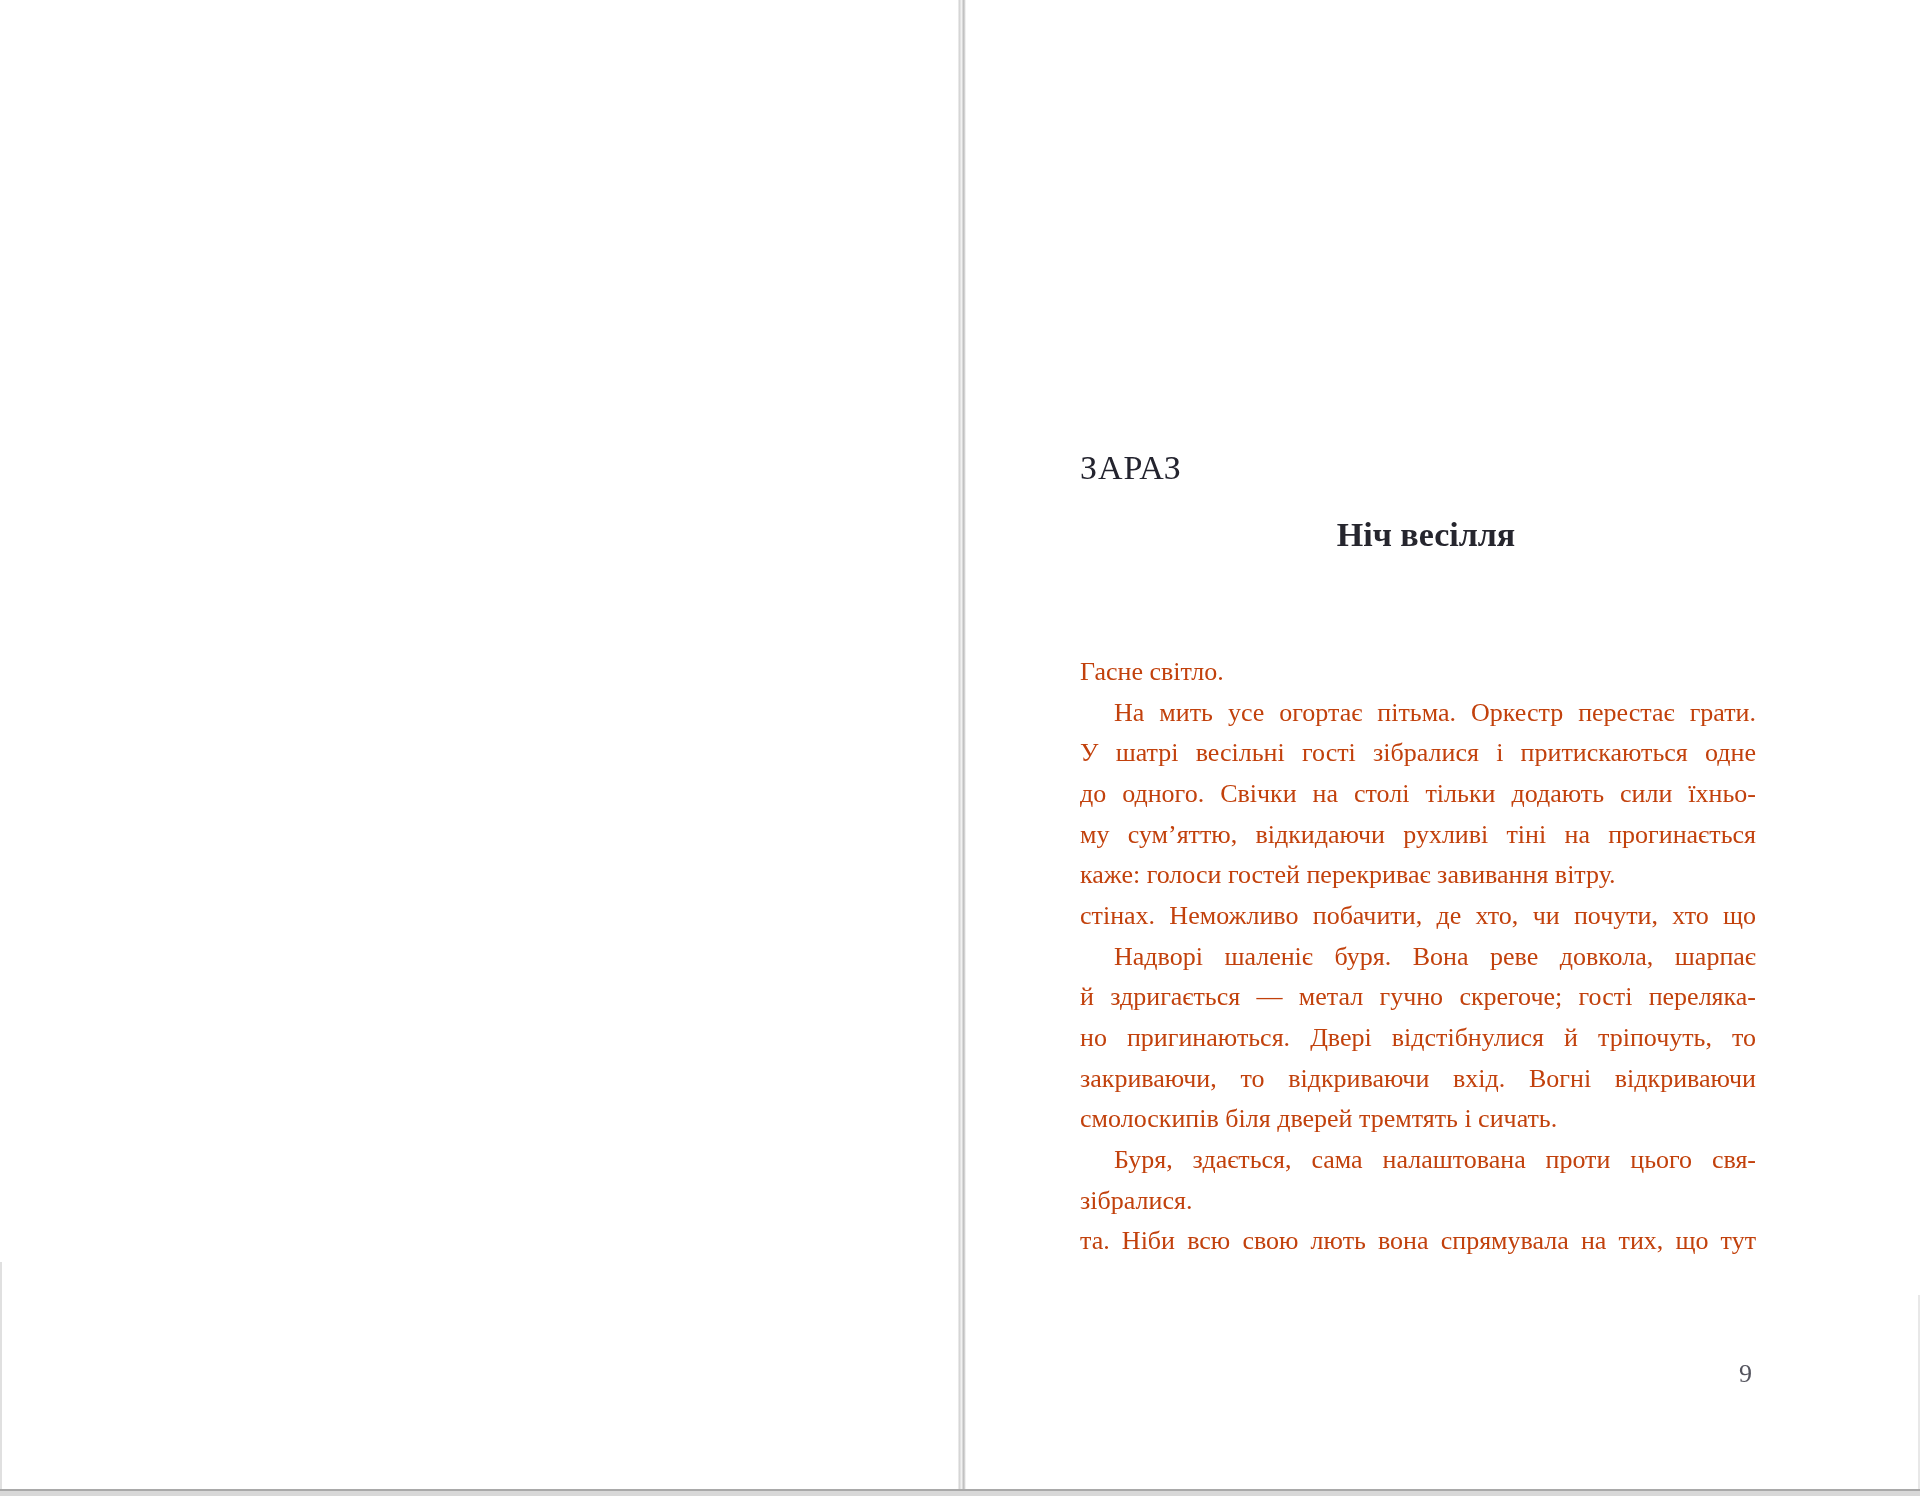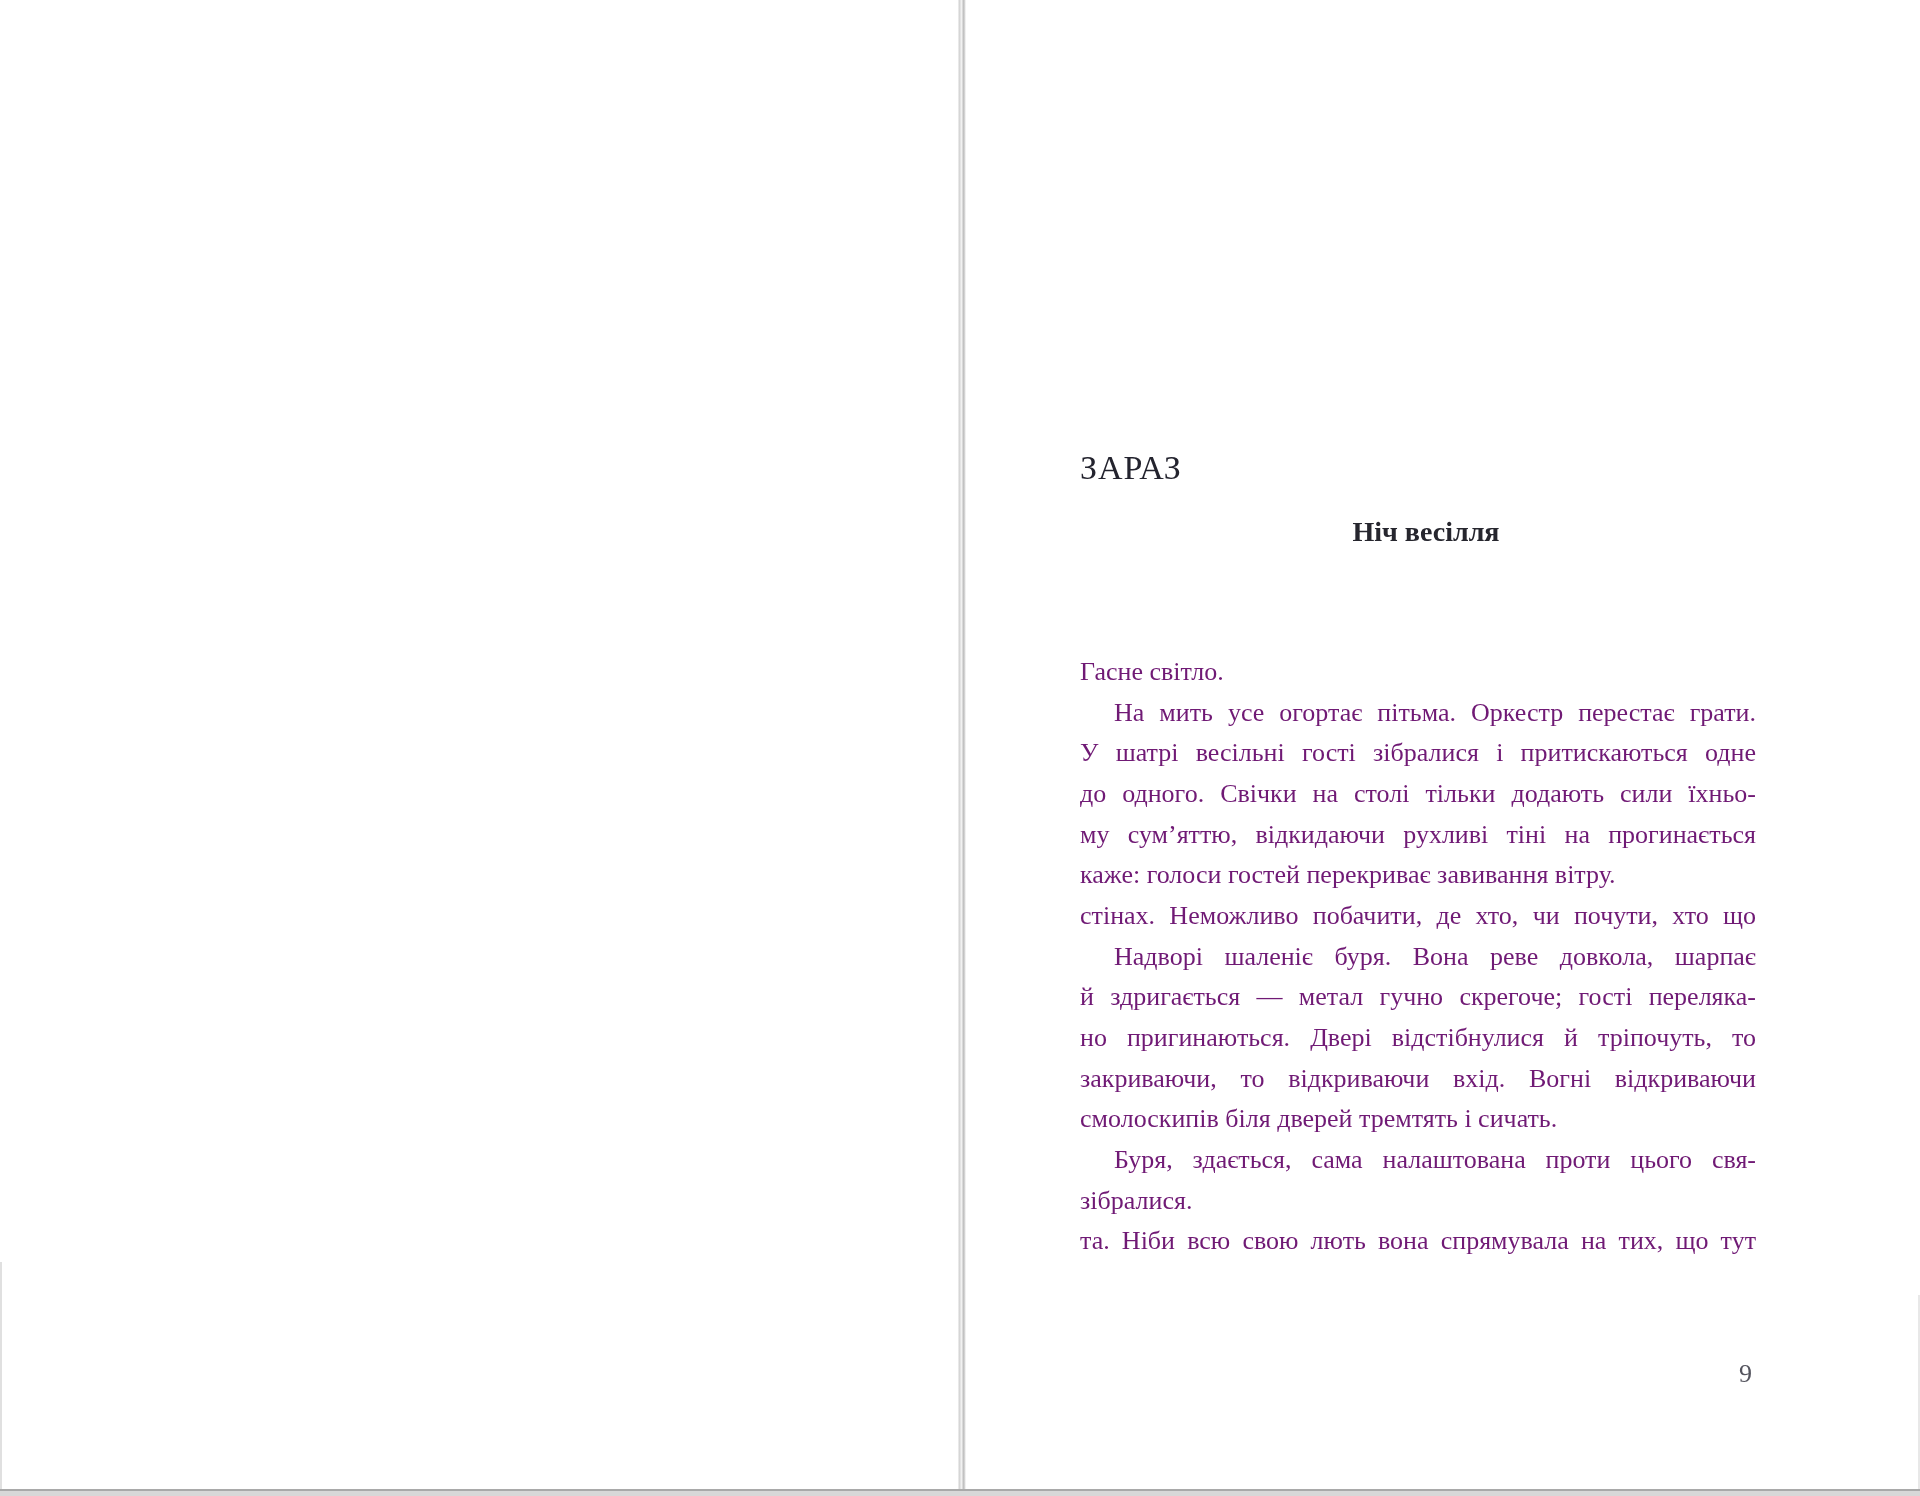--- a/index.html
+++ b/index.html
@@ -41,26 +41,26 @@
     position: absolute; left: 114px; width: 676px; top: 0; bottom: 0;
     color: #2e2e36;
   }
   .chapter-title {
     position: absolute; top: 451px; left: 0; right: 0;
     text-align: left; font-size: 34px; line-height: 1;
     color: #23232e; letter-spacing: 1px;
   }
   .chapter-subtitle {
     position: absolute; top: 518px; left: 16px; right: 0;
-    text-align: center; font-size: 28px; font-weight: bold;
+    text-align: center; font-size: 34px; font-weight: bold;
     line-height: 1; color: #26262e;
   }
   .body-text {
     position: absolute; top: 652px; left: 0; right: 0;
-    font-size: 26px; line-height: 40.66px; color: #701a75;
+    font-size: 26px; line-height: 40.66px; color: #c2410c;
   }
   .line { text-align: justify; text-align-last: justify; white-space: normal; }
   .line.last { text-align-last: left; }
   .para.indent .line:first-child { padding-left: 34px; }
 
   .page-number {
     position: absolute; top: 1358px; left: 0; right: 4px;
     text-align: right; font-size: 26px; line-height: 1.2;
     color: #54545e;
   }

